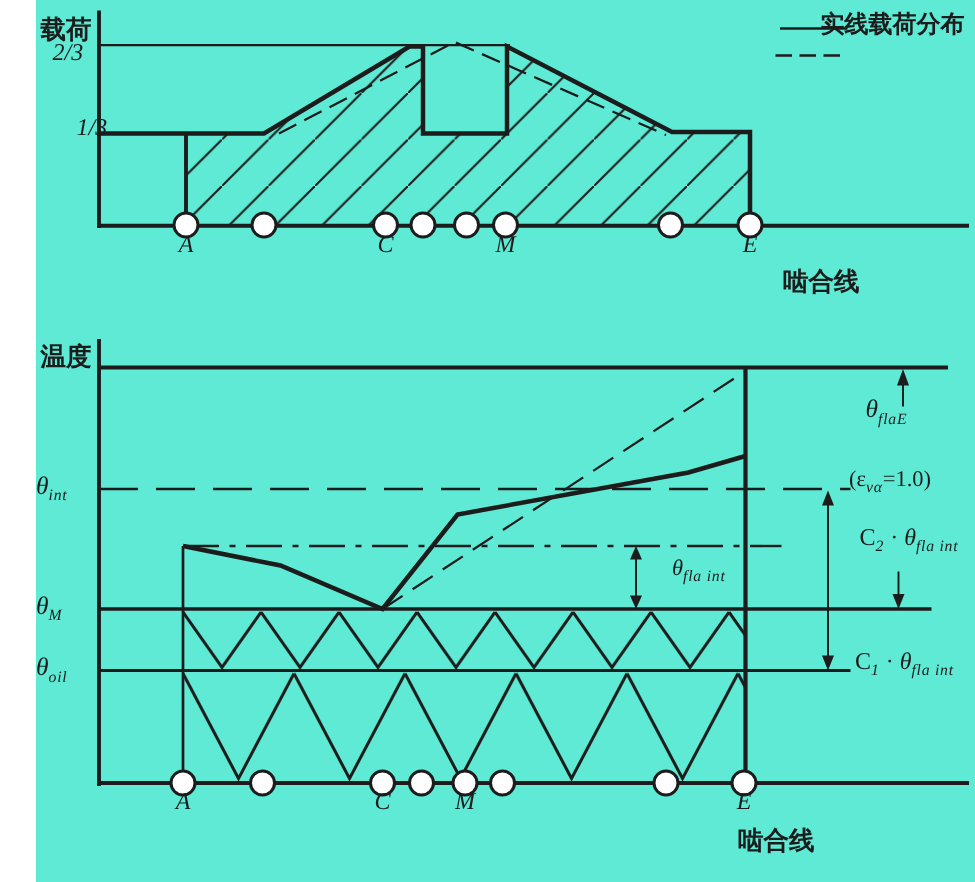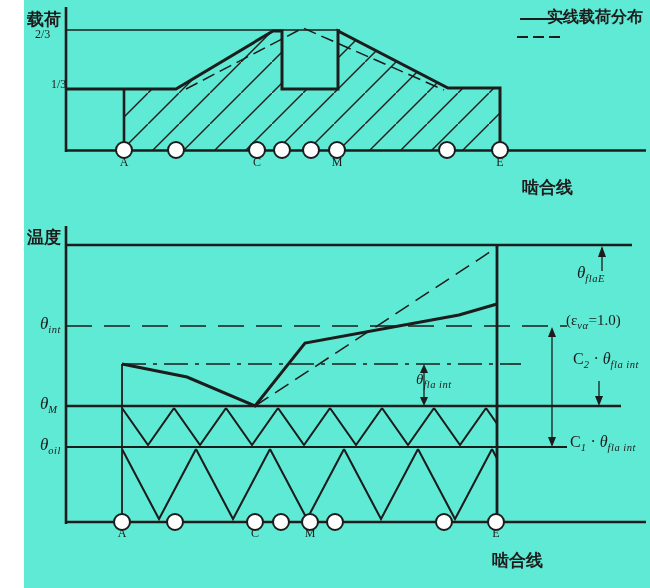--- a/index.html
+++ b/index.html
@@ -2,28 +2,28 @@
 <html><head>
 <meta charset="utf-8">
 <style>
   html,body{margin:0;padding:0;background:#ffffff;}
   #fig{position:relative;width:650px;height:588px;background:#5eead4;overflow:hidden;
        font-family:"Liberation Serif","DejaVu Serif",serif;color:#1c1c1c;margin-left:24px;}
   #fig svg{position:absolute;left:0;top:0;}
   .lbl{position:absolute;white-space:nowrap;color:#1c1c1c;line-height:1.05;}
   .cjk{font-weight:700;font-size:17px;font-family:"Liberation Serif","DejaVu Serif",serif;}
   .cjk-s{font-weight:700;font-size:16px;}
-  .num{font-size:12px;}
+  .num{font-size:16px;font-style:italic;}
   .math{font-size:17px;font-style:italic;}
   .math-s{font-size:15px;font-style:italic;}
   .upright{font-style:normal;}
   .ital{font-style:italic;}
   .lbl sub{font-size:10.5px;font-style:italic;letter-spacing:.5px;line-height:0;}
   .cx{transform:translateX(-50%);}
-  .rt{text-align:right;width:16px;left:16px;}
+  .rt{text-align:right;width:16px;left:0;}
 </style>
 </head>
 <body>
 
 <div id="fig">
 
   <svg width="650" height="588" viewBox="0 0 650 588">
     <defs>
       <pattern id="hatch" width="31" height="31" patternUnits="userSpaceOnUse">
         <path d="M-1,32 L32,-1" stroke="#1c1c1c" stroke-width="1.4" fill="none"></path>
@@ -134,21 +134,21 @@
   <div class="lbl math rt" style="top:436px;"><span>θ</span><sub>oil</sub></div>
 
   <div class="lbl math" style="left:553px;top:264px;"><span>θ</span><sub>flaE</sub></div>
 
   <div class="lbl" style="left:542px;top:313px;font-size:15px;"><span>(ε</span><sub>vα</sub><span>=1.0)</span></div>
 
   <div class="lbl" style="left:549px;top:351px;font-size:16px;"><span class="upright">C</span><sub class="upright">2</sub><span class="upright"> · </span><span class="ital">θ</span><sub>fla int</sub></div>
 
   <div class="lbl" style="left:546px;top:434px;font-size:16px;"><span class="upright">C</span><sub class="upright">1</sub><span class="upright"> · </span><span class="ital">θ</span><sub>fla int</sub></div>
 
-  <div class="lbl math-s" style="left:392px;top:372px;"><span>θ</span><sub>fla int</sub></div>
+  <div class="lbl math-s" style="left:424px;top:372px;"><span>θ</span><sub>fla int</sub></div>
 
   <div class="lbl num cx" style="left:98px;top:527px;">A</div>
   <div class="lbl num cx" style="left:231px;top:527px;">C</div>
   <div class="lbl num cx" style="left:286px;top:527px;">M</div>
   <div class="lbl num cx" style="left:472px;top:527px;">E</div>
 
   <div class="lbl cjk" style="left:468px;top:552px;">啮合线</div>
 
 </div>
 

